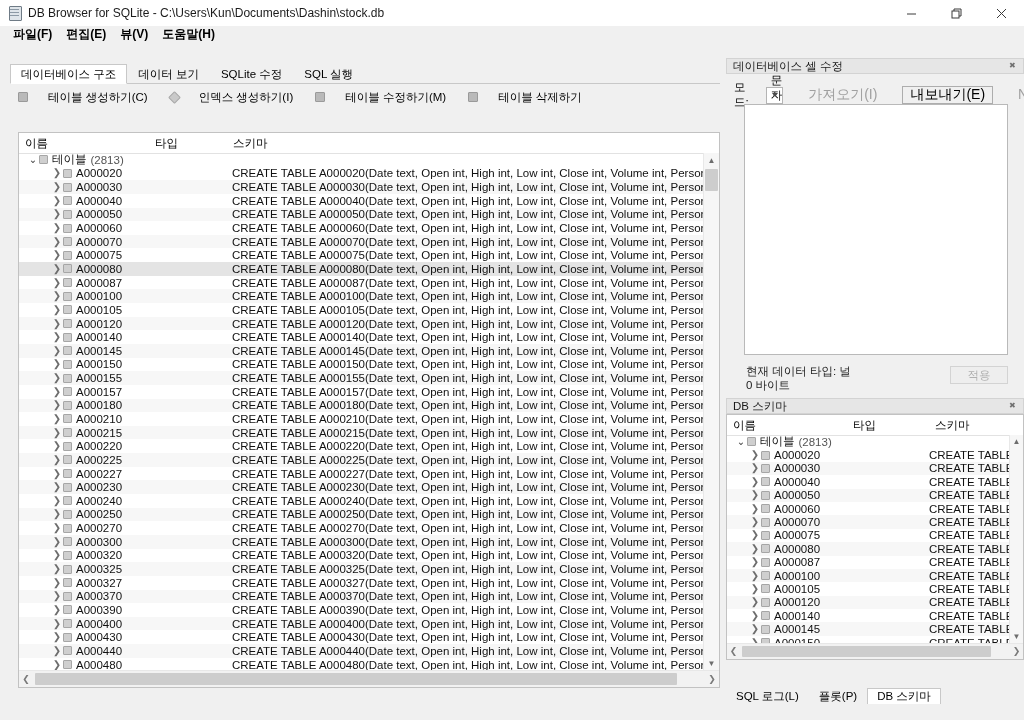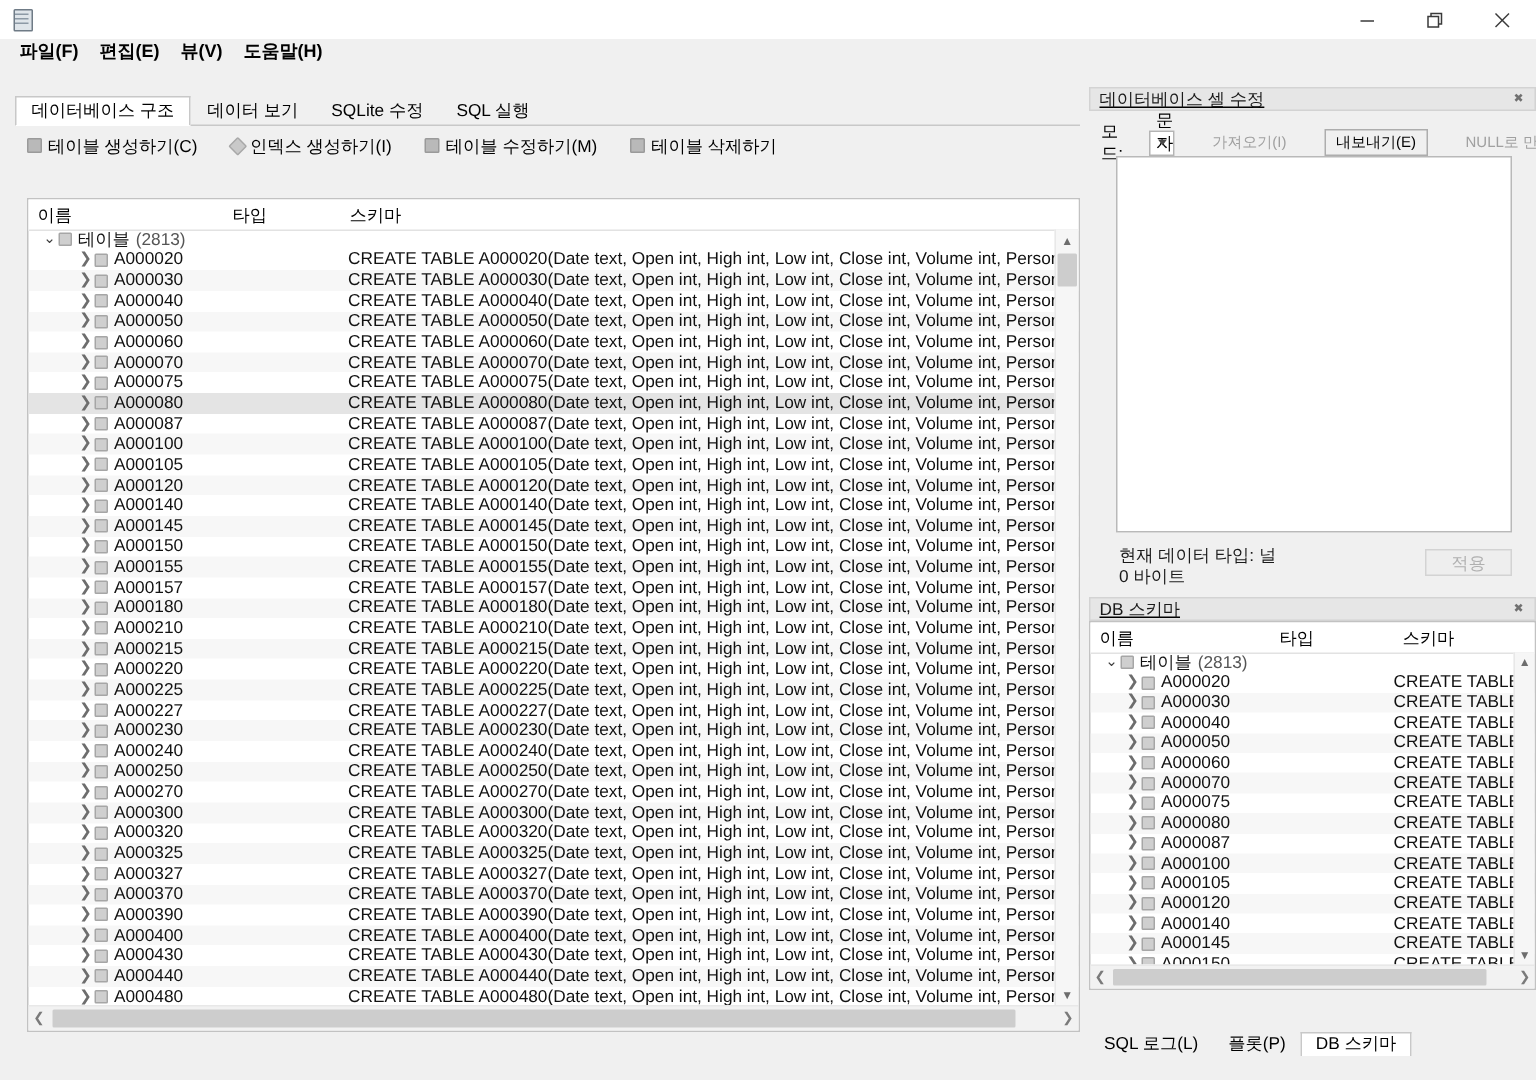--- a/index.html
+++ b/index.html
@@ -43,21 +43,21 @@
   .left-pane{position:absolute;left:8px;top:0;width:712px;bottom:16px;}
   .right-pane{position:absolute;left:726px;top:-6px;width:298px;bottom:16px;}
 
   
   .tabbar{height:19px;display:flex;align-items:flex-end;border-bottom:1px solid #c8c8c8;margin-left:2px;}
   .tab{height:18px;line-height:18px;padding:0 10px;font-size:11.5px;color:#000;border:1px solid transparent;border-bottom:none;background:transparent;white-space:nowrap;}
   .tab.active{background:#ffffff;border-color:#c8c8c8;border-bottom:1px solid #ffffff;margin-bottom:-1px;}
 
   
   .struct-tools{height:26px;display:flex;align-items:center;padding-left:10px;gap:0;}
-  .st-btn{display:flex;align-items:center;gap:4px;padding:2px 22px 2px 0;font-size:11.5px;color:#000;white-space:nowrap;}
+  .st-btn{display:flex;align-items:center;gap:20px;padding:2px 22px 2px 0;font-size:11.5px;color:#000;white-space:nowrap;}
   .st-ico{width:8px;height:8px;flex:none;background:#b9b9b9;border:1px solid #9a9a9a;border-radius:1px;}
   .st-ico.pencil{background:#c9c9c9;border-color:#a8a8a8;transform:rotate(45deg);width:7px;height:7px;}
 
   
   .treebox{position:absolute;left:10px;right:0;top:68px;bottom:0;background:#ffffff;border:1px solid #c2c2c2;}
   .tree-head{display:flex;height:20px;background:#ffffff;border-bottom:1px solid #e2e2e2;align-items:center;}
   .th{font-size:11.5px;color:#000;padding-left:6px;box-sizing:border-box;white-space:nowrap;}
   .th.c1{width:130px;}
   .th.c2{width:78px;}
   .th.c3{flex:1;}
@@ -79,34 +79,34 @@
   .vscroll .arrow{height:14px;display:flex;align-items:center;justify-content:center;color:#6d6d6d;font-size:8px;}
   .vscroll .arrow.bot{position:absolute;bottom:0;left:0;right:0;}
   .vscroll .thumb{position:absolute;left:1px;right:1px;top:16px;height:22px;background:#cdcdcd;border-radius:1px;}
   .hscroll{position:absolute;left:0;right:0;bottom:0;height:16px;background:#f2f2f2;border-top:1px solid #e8e8e8;}
   .hscroll .arrow{position:absolute;top:0;width:14px;height:15px;display:flex;align-items:center;justify-content:center;color:#7a7a7a;font-size:9px;}
   .hscroll .arrow.l{left:0;}
   .hscroll .arrow.r{right:0;}
   .hscroll .thumb{position:absolute;top:2px;bottom:2px;left:16px;right:42px;background:#cdcdcd;border-radius:1px;}
 
   
-  .dock{position:absolute;left:0;right:0;text-decoration:underline;}
+  .dock{position:absolute;left:0;right:0;}
   .dock-title{height:16px;background:#e6e6e6;border:1px solid #d3d3d3;display:flex;align-items:center;
               padding-left:6px;font-size:11.5px;color:#1a1a1a;position:relative;box-sizing:border-box;}
   .dock-title .dock-close{position:absolute;right:6px;top:3px;width:8px;height:8px;color:#707070;font-size:8px;line-height:8px;}
 
   .cell-edit{top:0;height:332px;}
   .cell-edit .inner{position:absolute;left:0;right:0;top:16px;bottom:0;}
   .mode-row{display:flex;align-items:center;gap:17px;padding:6px 0 0 8px;}
   .mode-lbl{font-size:11.5px;}
   .combo{width:66px;height:17px;border:1px solid #b4b4b4;background:#ffffff;display:flex;align-items:center;
          position:relative;box-sizing:border-box;}
   .combo .val{padding-left:4px;font-size:11.5px;color:#000;}
   .combo .arr{position:absolute;right:4px;top:5px;width:0;height:0;border-left:3px solid transparent;border-right:3px solid transparent;border-top:4px solid #4a4a4a;}
-  .btn{height:18px;border:1px solid #adadad;background:#f0f0f0;font-size:10px;color:#000;
+  .btn{height:18px;border:1px solid #adadad;background:#f0f0f0;font-size:14px;color:#000;
        padding:0 7px;display:flex;align-items:center;box-sizing:border-box;white-space:nowrap;}
   .btn.flat{border-color:transparent;background:transparent;color:#a0a0a0;}
   .editor-area{position:absolute;left:18px;right:16px;top:30px;height:251px;background:#ffffff;border:1px solid #b9b9b9;box-sizing:border-box;}
   .dtype{position:absolute;left:20px;top:290px;font-size:11.5px;color:#1a1a1a;line-height:14px;}
   .apply-btn{position:absolute;right:16px;top:292px;width:58px;height:18px;border:1px solid #d3d3d3;background:#eeeeee;
              color:#b0b0b0;font-size:11.5px;display:flex;align-items:center;justify-content:center;box-sizing:border-box;}
 
   .db-schema{top:340px;bottom:0;}
   .db-schema .inner{position:absolute;left:0;right:0;top:16px;bottom:28px;background:#ffffff;border:1px solid #c2c2c2;box-sizing:border-box;}
   .sch-head{display:flex;height:20px;align-items:center;border-bottom:1px solid #e2e2e2;background:#fff;position:relative;}
@@ -143,20 +143,21 @@
 
 <div class="app">
 
   <div class="titlebar">
     <div class="title-icon">
       <div class="db-body"></div>
         <div class="db-l1"></div>
         <div class="db-l2"></div>
         <div class="db-l3"></div>
     </div>
+    <div class="title-text">DB Browser for SQLite - C:\Users\Kun\Documents\Dashin\stock.db</div>
     <div class="win-btns">
       <div class="win-btn">
         <svg width="11" height="11" viewBox="0 0 11 11">
             <line x1="1" y1="6" x2="10" y2="6" stroke="#3a3a3a" stroke-width="1"></line>
           </svg>
       </div>
       <div class="win-btn">
         <svg width="11" height="11" viewBox="0 0 11 11">
           <rect x="1" y="3" width="7" height="7" fill="none" stroke="#3a3a3a" stroke-width="1"></rect>
           <polyline points="3,3 3,1 10,1 10,8 8,8" fill="none" stroke="#3a3a3a" stroke-width="1"></polyline>

